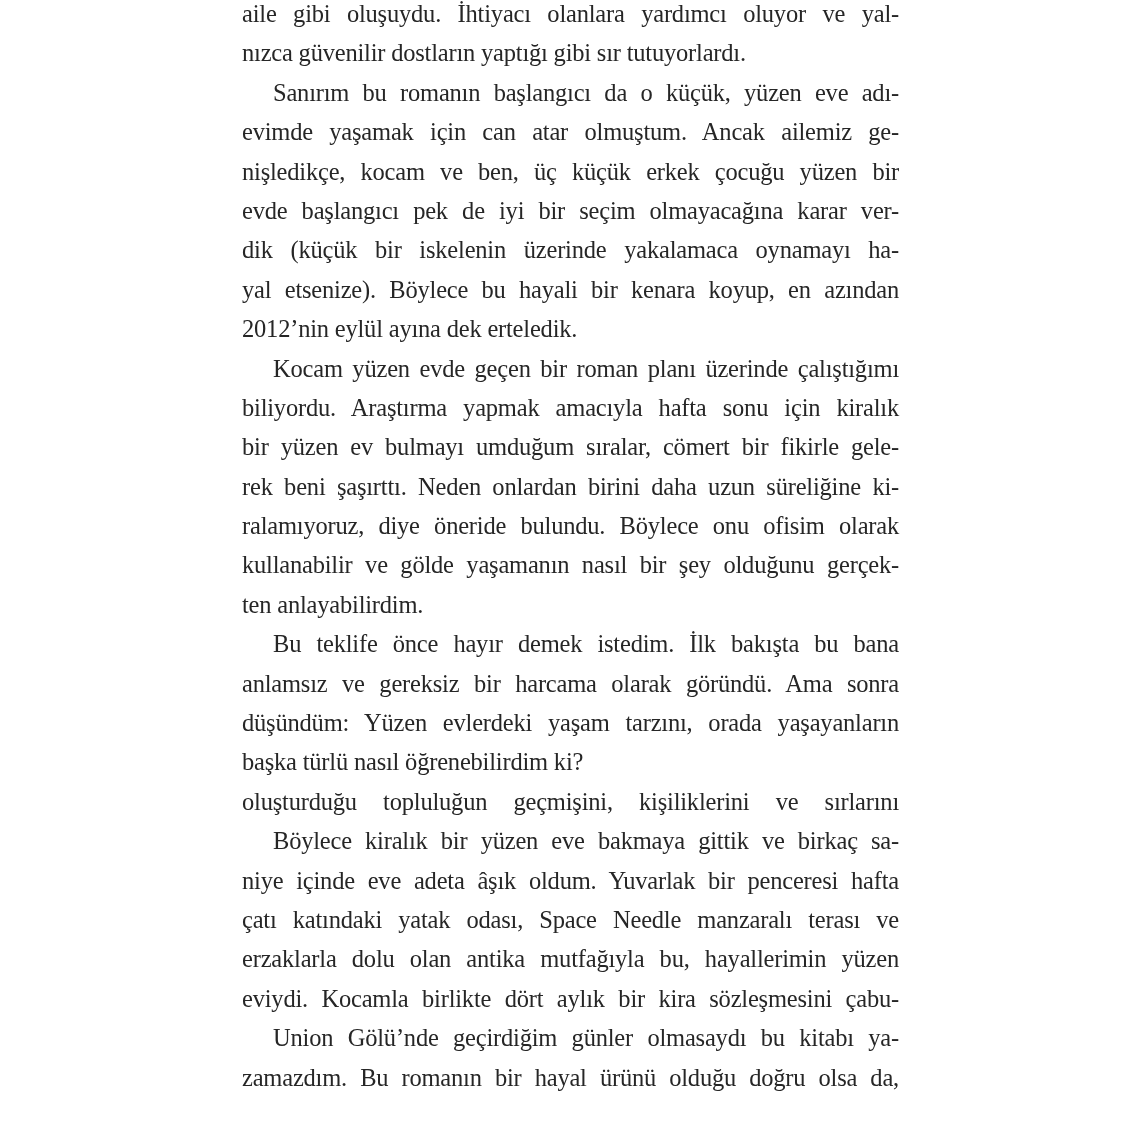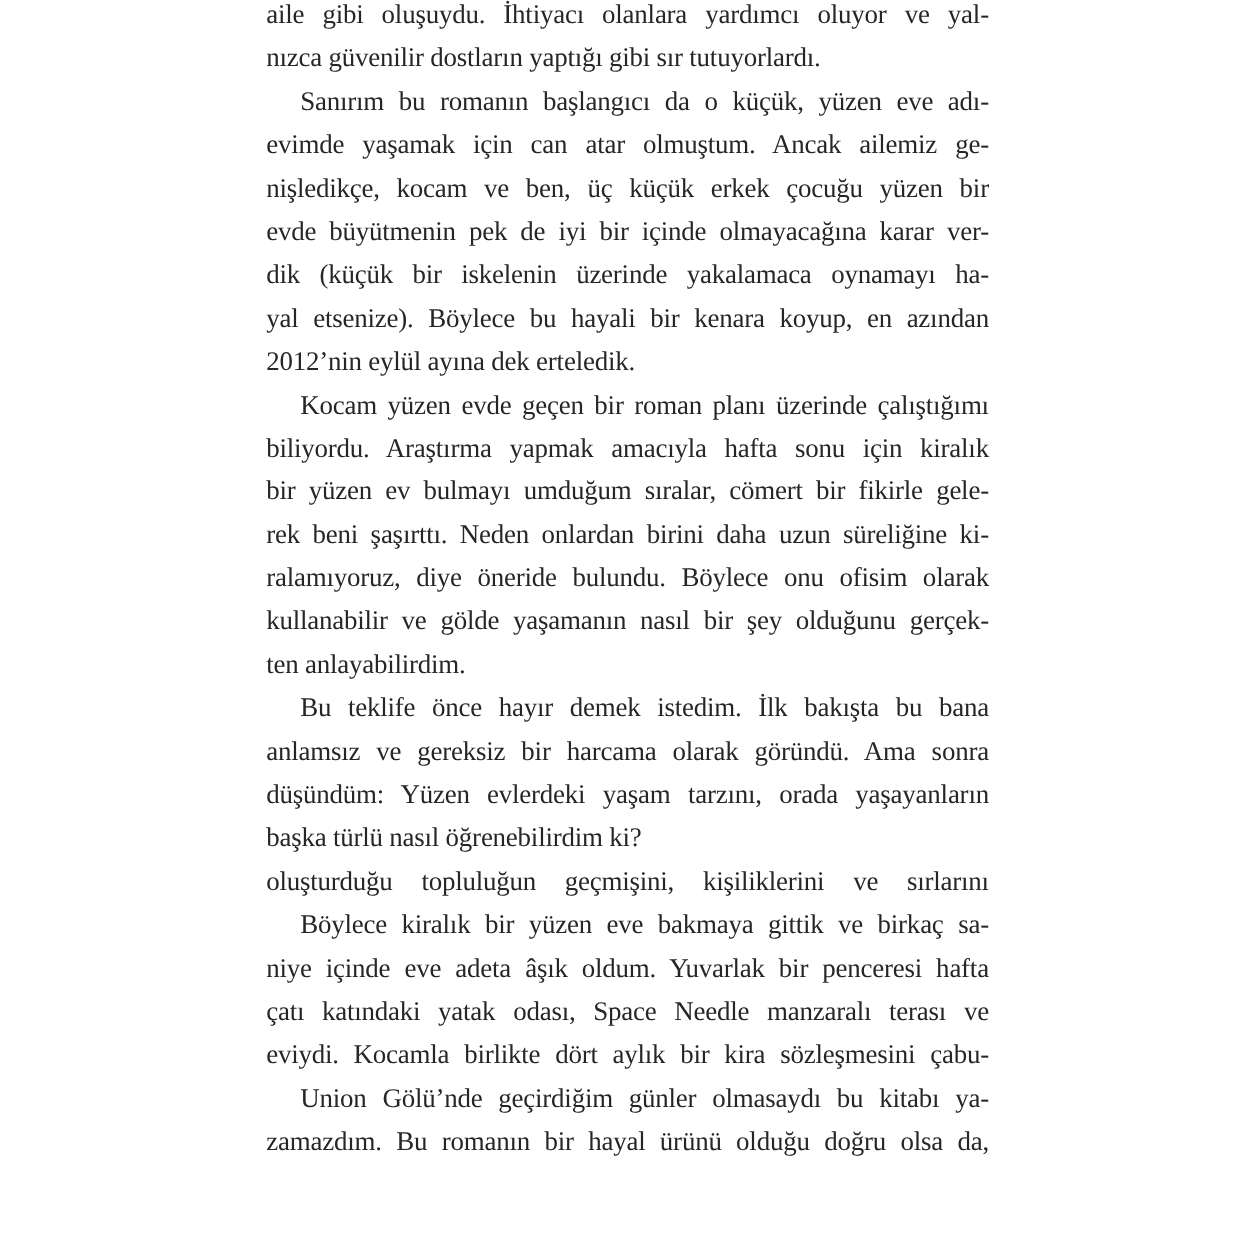--- a/index.html
+++ b/index.html
@@ -19,35 +19,36 @@
 </style>
 </head>
 <body>
 
 <div class="page" id="page">
     <span class="line">aile gibi oluşuydu. İhtiyacı olanlara yardımcı oluyor ve yal-</span>
     <span class="line last">nızca güvenilir dostların yaptığı gibi sır tutuyorlardı.</span>
     <span class="line indent">Sanırım bu romanın başlangıcı da o küçük, yüzen eve adı-</span>
     <span class="line">evimde yaşamak için can atar olmuştum. Ancak ailemiz ge-</span>
     <span class="line">nişledikçe, kocam ve ben, üç küçük erkek çocuğu yüzen bir</span>
-    <span class="line">evde büyütmenin pek de iyi bir içinde olmayacağına karar ver-</span>
+    <span class="line">evde başlangıcı pek de iyi bir seçim olmayacağına karar ver-</span>
     <span class="line">dik (küçük bir iskelenin üzerinde yakalamaca oynamayı ha-</span>
     <span class="line">yal etsenize). Böylece bu hayali bir kenara koyup, en azından</span>
     <span class="line last">2012’nin eylül ayına dek erteledik.</span>
     <span class="line indent">Kocam yüzen evde geçen bir roman planı üzerinde çalıştığımı</span>
     <span class="line">biliyordu. Araştırma yapmak amacıyla hafta sonu için kiralık</span>
     <span class="line">bir yüzen ev bulmayı umduğum sıralar, cömert bir fikirle gele-</span>
     <span class="line">rek beni şaşırttı. Neden onlardan birini daha uzun süreliğine ki-</span>
     <span class="line">ralamıyoruz, diye öneride bulundu. Böylece onu ofisim olarak</span>
     <span class="line">kullanabilir ve gölde yaşamanın nasıl bir şey olduğunu gerçek-</span>
     <span class="line last">ten anlayabilirdim.</span>
     <span class="line indent">Bu teklife önce hayır demek istedim. İlk bakışta bu bana</span>
     <span class="line">anlamsız ve gereksiz bir harcama olarak göründü. Ama sonra</span>
     <span class="line">düşündüm: Yüzen evlerdeki yaşam tarzını, orada yaşayanların</span>
     <span class="line last">başka türlü nasıl öğrenebilirdim ki?</span>
     <span class="line">oluşturduğu topluluğun geçmişini, kişiliklerini ve sırlarını</span>
     <span class="line indent">Böylece kiralık bir yüzen eve bakmaya gittik ve birkaç sa-</span>
     <span class="line">niye içinde eve adeta âşık oldum. Yuvarlak bir penceresi hafta</span>
     <span class="line">çatı katındaki yatak odası, Space Needle manzaralı terası ve</span>
+    <span class="line">erzaklarla dolu olan antika mutfağıyla bu, hayallerimin yüzen</span>
     <span class="line">eviydi. Kocamla birlikte dört aylık bir kira sözleşmesini çabu-</span>
     <span class="line indent">Union Gölü’nde geçirdiğim günler olmasaydı bu kitabı ya-</span>
     <span class="line">zamazdım.  Bu romanın bir hayal ürünü olduğu doğru olsa da,</span>
   </div>
 
 </body></html>

